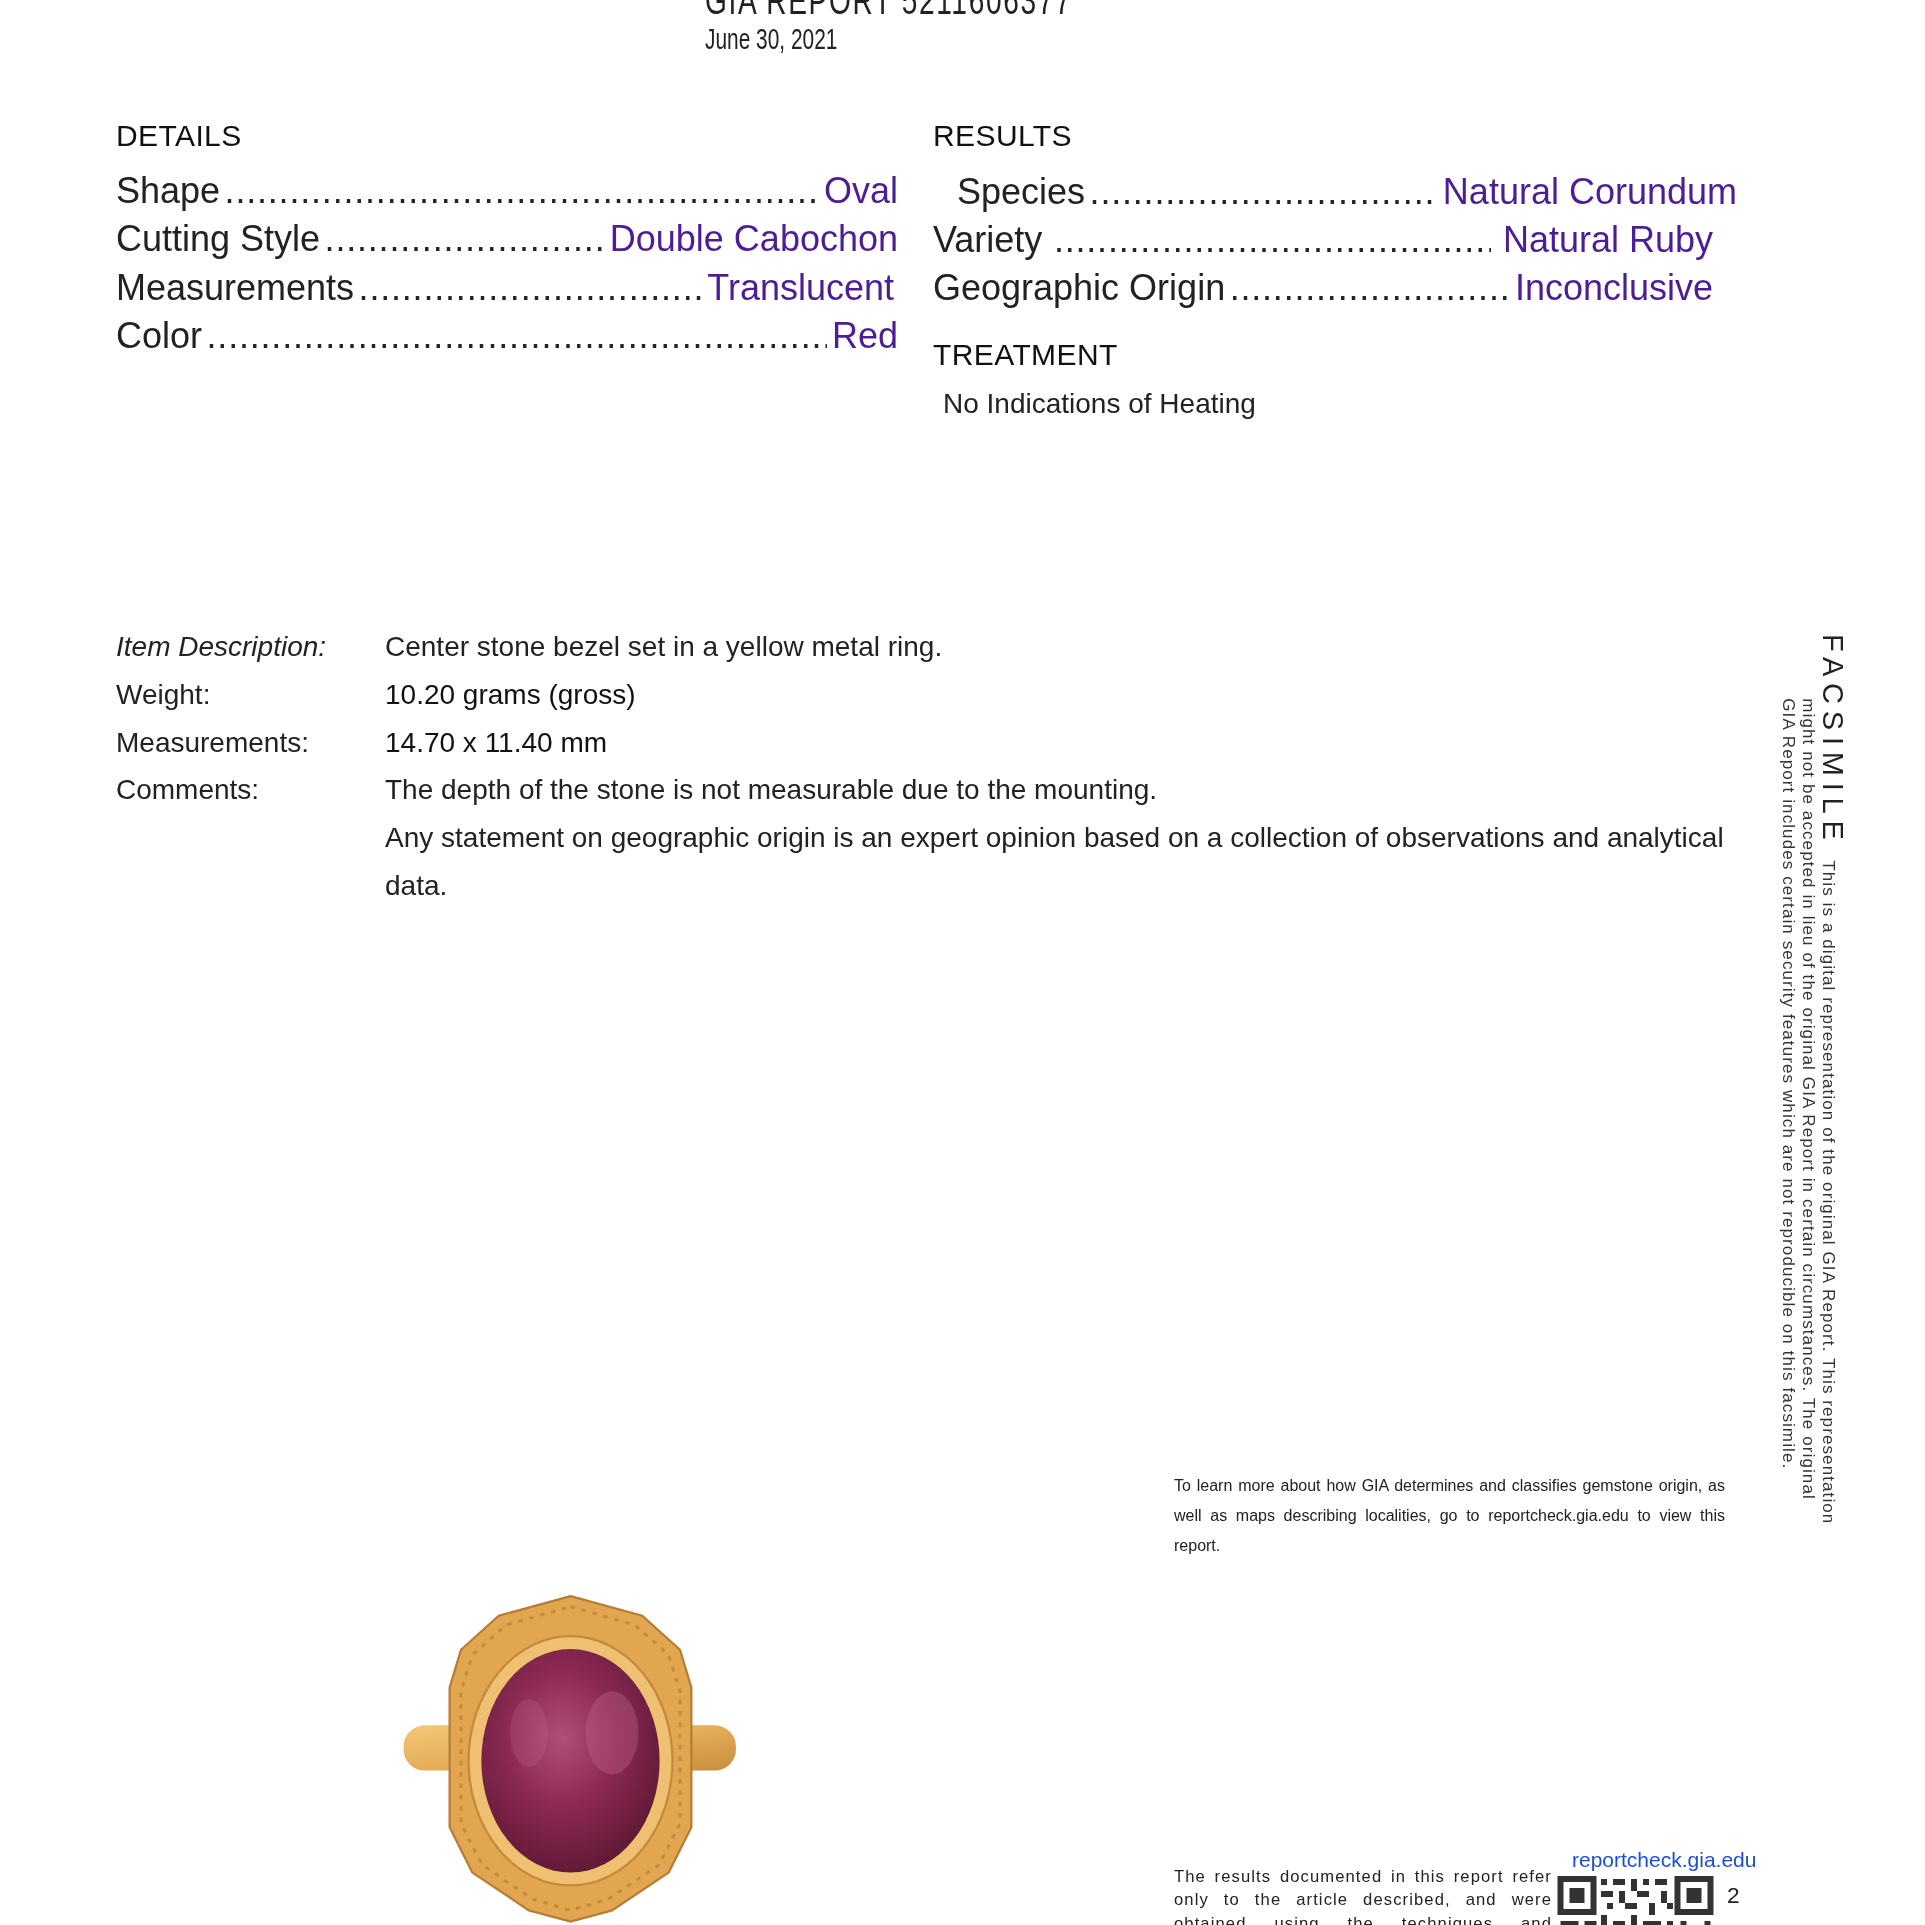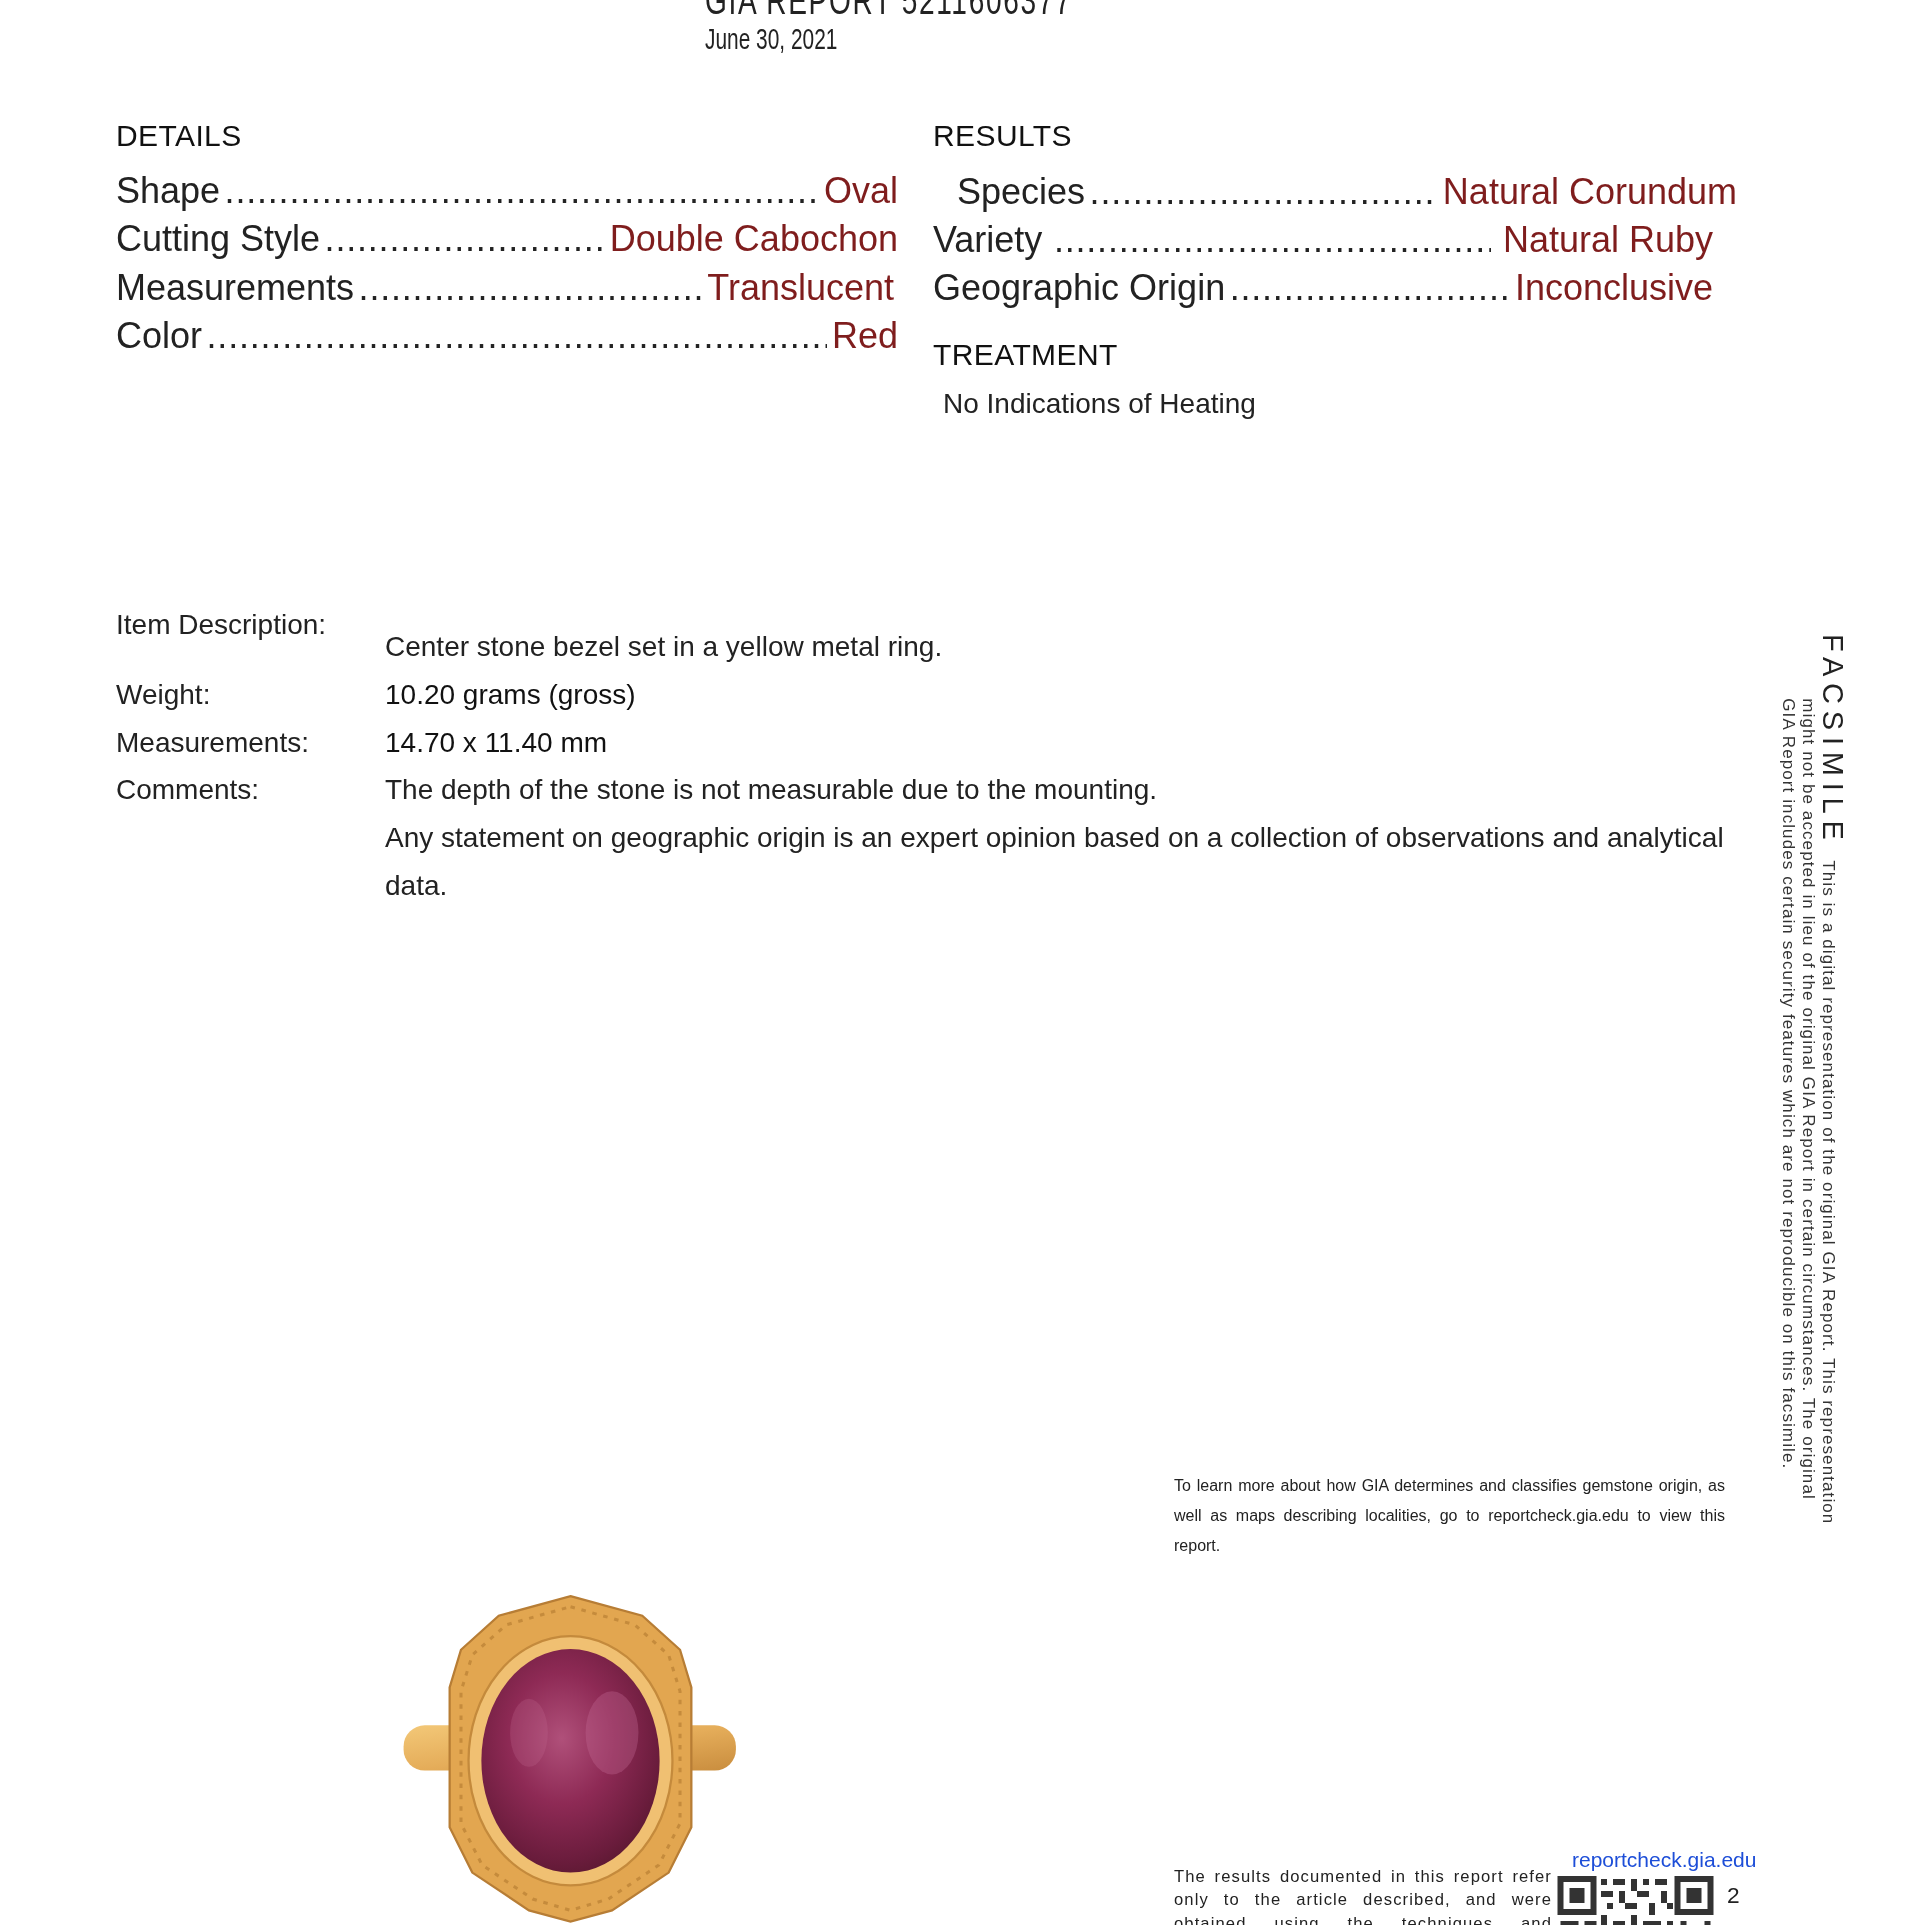--- a/index.html
+++ b/index.html
@@ -8,21 +8,21 @@
   .cond { font-family:"Liberation Sans Narrow","Liberation Sans", sans-serif; transform-origin:left top; }
 
   .hdr-title { left:705px; top:-21px; font-size:39px; letter-spacing:2.3px; transform:scaleX(0.72); white-space:nowrap; color:#222; }
   .hdr-date { left:705px; top:22.7px; font-size:29px; transform:scaleX(0.72); white-space:nowrap; color:#222; }
 
   .section-h { font-size:30px; letter-spacing:0.4px; color:#111; }
   .row { position:absolute; display:flex; align-items:baseline; font-size:36px; height:38px; white-space:nowrap; }
   .row .lbl { color:#222; flex:0 0 auto; }
   .row .dots { flex:1 1 auto; overflow:hidden; color:#222; margin:0 4.5px; letter-spacing:0.8px; }
   .row .dots::before { content:"................................................................................................................................................................................................................................................"; }
-  .row .val { flex:0 0 auto; color:#7f1d1d; }
+  .row .val { flex:0 0 auto; color:#4c1d95; }
 
   .treat-val { font-size:28px; color:#222; }
 
   .desc-lbl { left:116px; font-size:28px; color:#222; white-space:nowrap; }
   .desc-val { left:385px; font-size:28px; color:#222; white-space:nowrap; }
   .desc-val.dark { color:#111; }
 
   .facs { left:1760px; top:634px; width:687px; height:91px; transform-origin:0 0; transform:translate(83px,0) rotate(90deg); }
   .facs-inner { position:absolute; left:0; top:0; font-size:17px; line-height:20.4px; color:#333; white-space:nowrap; letter-spacing:1.1px; }
   .facs-word { font-size:29px; letter-spacing:6.8px; color:#222; margin-right:13.6px; vertical-align:baseline; }
@@ -76,21 +76,21 @@
 </div>
 <div class="row" style="left:933px; top:267px; width:780px;">
   <span class="lbl">Geographic Origin</span>
   <span class="dots"></span>
   <span class="val">Inconclusive</span>
 </div>
 
 <div class="abs section-h" style="left:933px; top:338px;">TREATMENT</div>
 <div class="abs treat-val" style="left:943px; top:388px;">No Indications of Heating</div>
 
-<div class="abs desc-lbl" style="top:609px;">Item Description:</div>
+<div class="abs desc-lbl" style="top:631px;font-style:italic;">Item Description:</div>
 <div class="abs desc-val" style="top:631px;">Center stone bezel set in a yellow metal ring.</div>
 
 <div class="abs desc-lbl" style="top:679px;">Weight:</div>
 <div class="abs desc-val dark" style="top:679px;">10.20 grams (gross)</div>
 
 <div class="abs desc-lbl" style="top:727px;">Measurements:</div>
 <div class="abs desc-val dark" style="top:727px;">14.70 x 11.40 mm</div>
 
 <div class="abs desc-lbl" style="top:774px;">Comments:</div>
 <div class="abs desc-val" style="top:774px;">The depth of the stone is not measurable due to the mounting.</div>

